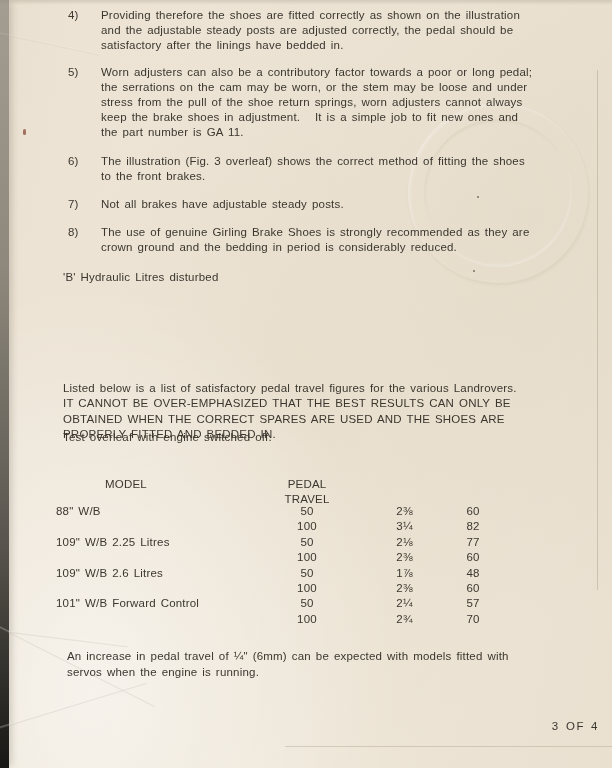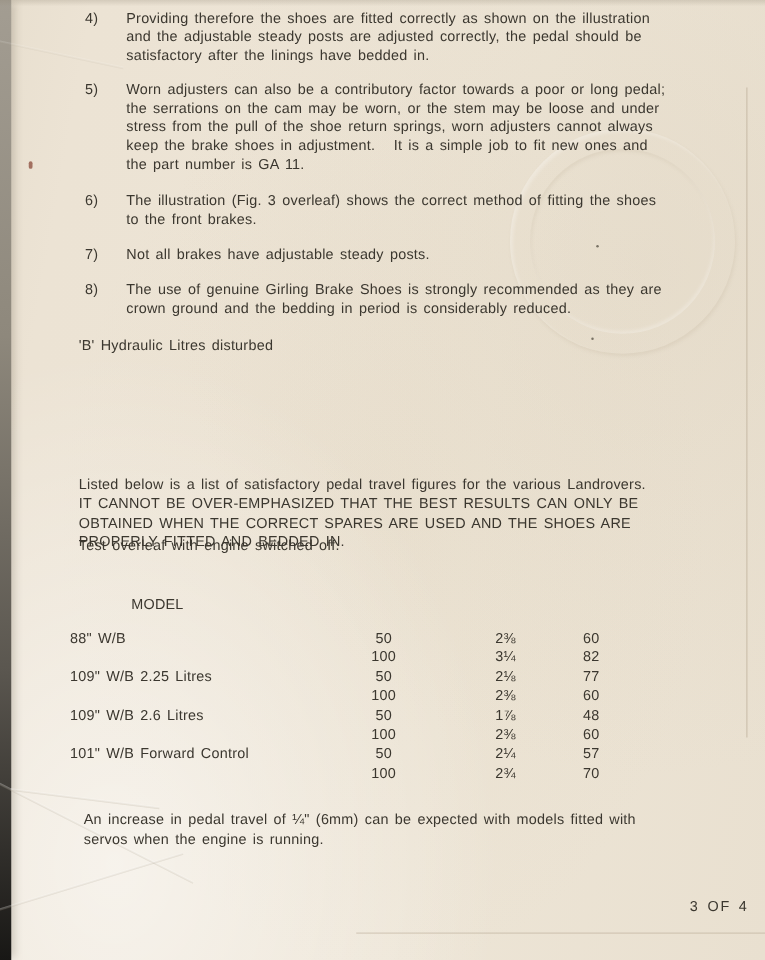--- a/index.html
+++ b/index.html
@@ -119,20 +119,21 @@
   <div class="line" style="top:270px">'B' Hydraulic Litres disturbed</div>
   <div class="para" style="top:356px">Listed below is a list of satisfactory pedal travel figures for the various Landrovers.
 IT CANNOT BE OVER-EMPHASIZED THAT THE BEST RESULTS CAN ONLY BE
 OBTAINED WHEN THE CORRECT SPARES ARE USED AND THE SHOES ARE
 PROPERLY FITTED AND BEDDED IN.</div>
   <div class="line" style="top:430px">Test overleaf with engine switched off.</div>
 
   <div class="dtable">
     <div class="thead1">
       <div class="h1">MODEL</div>
+      <div class="h3">PEDAL TRAVEL</div>
     </div>
     <div class="rows">
       <div class="trow">
         <div class="model">88" W/B</div>
         <div class="center">50</div>
         <div class="center">2⅜</div>
         <div class="center">60</div>
       </div>
       <div class="trow">
         <div class="model"></div>

